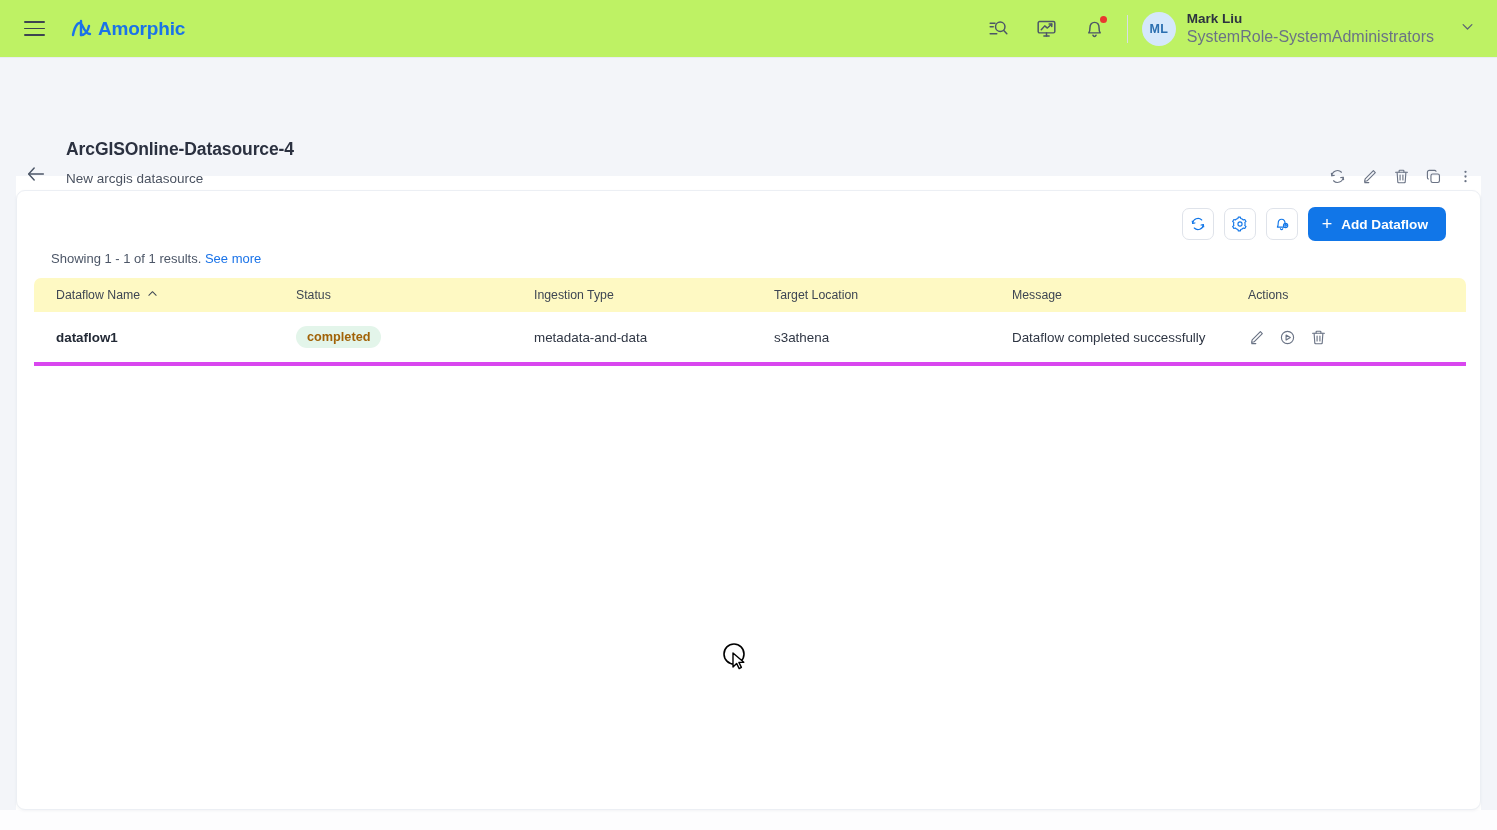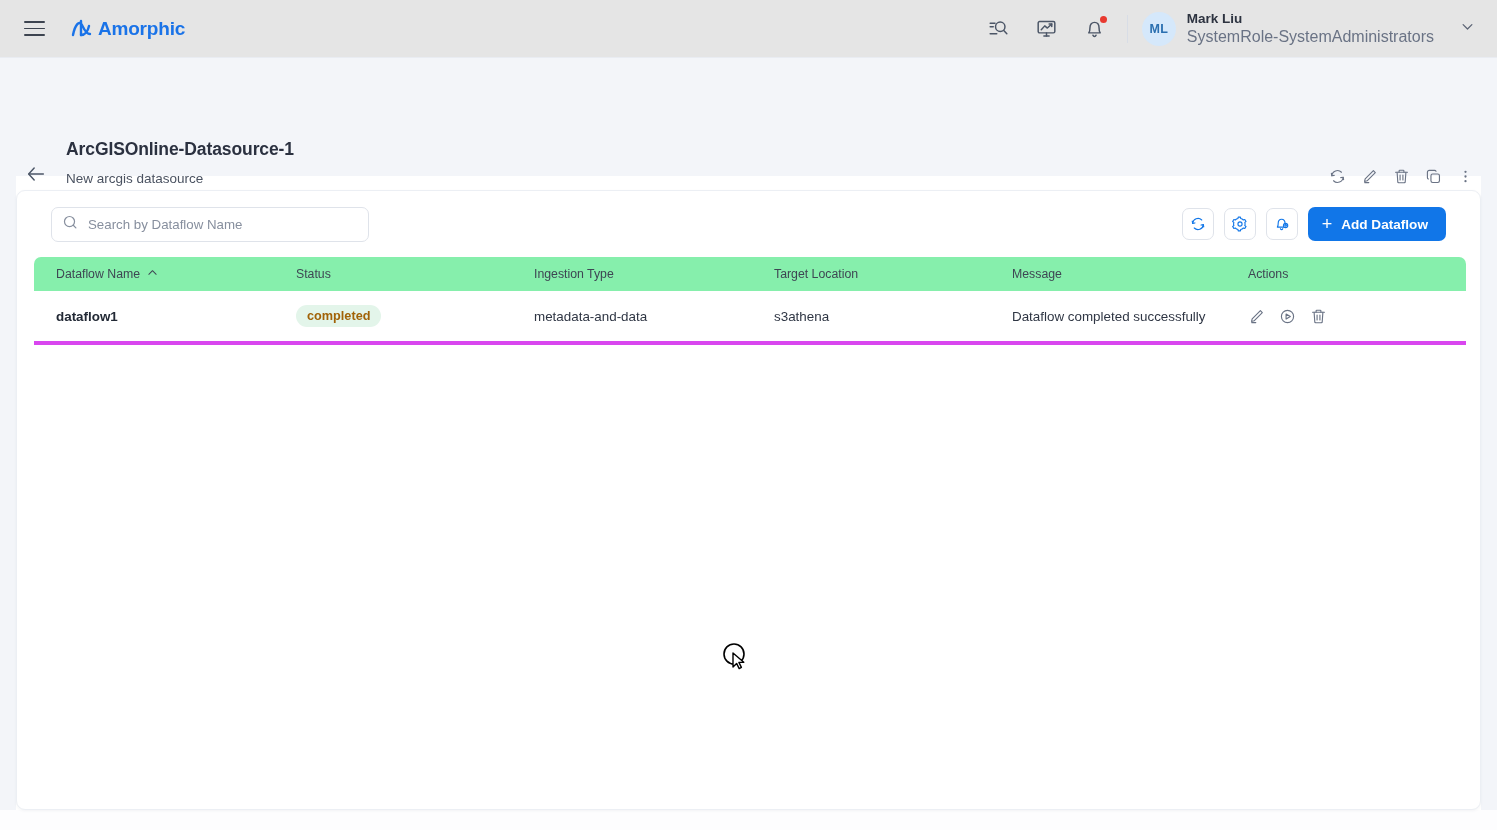--- a/index.html
+++ b/index.html
@@ -9,21 +9,21 @@
     font-family: "Liberation Sans", sans-serif;
     background: #ffffff;
     overflow: hidden;
   }
   body { position: relative; }
 
   
   .topnav {
     position: absolute; top: 0; left: 0;
     width: 1497px; height: 58px;
-    background: #e5e5e5;
+    background: #bef264;
     border-bottom: 1px solid #e9ecf2;
     display: flex; align-items: center;
   }
   .hamburger {
     margin-left: 20px; width: 28px; height: 28px;
     display: flex; flex-direction: column; justify-content: center;
     align-items: center; gap: 5px; cursor: pointer;
   }
   .hamburger span { display: block; width: 21px; height: 1.8px; background: #3d4450; border-radius: 1px; }
 
@@ -156,21 +156,21 @@
   .showing {
     padding: 0 34px; font-size: 13px; color: #4c5667;
     margin-top: -6px; margin-bottom: 12px;
   }
   .showing a { color: #1a73e8; text-decoration: none; cursor: pointer; }
 
   
   .table-wrap { margin: 0 17px; }
   table { width: 100%; border-collapse: collapse; table-layout: fixed; }
   thead th {
-    background: #86efac; height: 34px;
+    background: #fef9c3; height: 34px;
     font-size: 12.3px; font-weight: normal; color: #3e4653;
     text-align: left; padding-left: 22px;
   }
   thead th:first-child { border-radius: 7px 0 0 0; }
   thead th:last-child { border-radius: 0 7px 0 0; margin-top: 6px; }
   .th-inner { display: flex; align-items: center; gap: 7px; }
   tbody td {
     height: 52px; font-size: 13.4px; color: #2f3644;
     padding-left: 22px; border-bottom: 4px solid #d946ef;
     vertical-align: middle;
@@ -273,21 +273,21 @@
 </div>
 
 <div class="pagehead">
   <div class="back-arrow">
     <svg width="22" height="22" viewBox="0 0 24 24" fill="none" stroke="#4c5667" stroke-width="1.6" stroke-linecap="round" stroke-linejoin="round">
       <line x1="20" y1="12" x2="4.5" y2="12"></line>
       <polyline points="10,5.5 4,12 10,18.5"></polyline>
     </svg>
   </div>
 
-  <div class="ph-title">ArcGISOnline-Datasource-1</div>
+  <div class="ph-title">ArcGISOnline-Datasource-4</div>
   <div class="ph-sub">New arcgis datasource</div>
 
   <div class="ph-meta">
     <div class="meta-item">
       <span>
         <svg width="14" height="14" viewBox="0 0 24 24" fill="none" stroke="#6a7385" stroke-width="1.8" stroke-linecap="round">
           <circle cx="12" cy="12" r="9.3"></circle>
           <polyline points="12,6.8 12,12 16,12"></polyline>
         </svg>
       </span>
@@ -352,29 +352,20 @@
 </div>
 
 <div class="left-rail"></div>
 <div class="right-rail"></div>
 <div class="bottom-strip"></div>
 
 <div class="card">
 
 
   <div class="toolbar">
-    <div class="search-box">
-      <span>
-        <svg width="17" height="17" viewBox="0 0 24 24" fill="none" stroke="#878f9e" stroke-width="1.7" stroke-linecap="round">
-          <circle cx="10.6" cy="10.6" r="7.1"></circle>
-          <line x1="15.9" y1="15.9" x2="19.6" y2="19.6"></line>
-        </svg>
-      </span>
-      <input type="text" placeholder="Search by Dataflow Name" style="">
-    </div>
 
     <div class="tb-right">
       <div class="icon-btn">
         <svg width="16" height="16" viewBox="0 0 24 24" fill="none" stroke="#1176e8" stroke-width="1.7" stroke-linecap="round" stroke-linejoin="round">
           <path d="M20 13 A8 8 0 0 1 6.4 18"></path>
           <path d="M4 11 A8 8 0 0 1 17.6 6"></path>
           <polyline points="3.4,7.6 4,11 7.4,10.4"></polyline>
           <polyline points="20.6,16.4 20,13 16.6,13.6"></polyline>
         </svg>
       </div>
@@ -392,20 +383,24 @@
           <circle cx="17.4" cy="14.2" r="1.2"></circle>
         </svg>
       </div>
       <button class="primary-btn">
         <span class="plus-sign">+</span>
         <span>Add Dataflow</span>
       </button>
     </div>
   </div>
 
+  <div class="showing">
+    <span>Showing 1 - 1 of 1 results.</span>
+    <a href="#">See more</a>
+  </div>
 
   <div class="table-wrap">
     <table>
       <colgroup>
         <col class="c1">
           <col class="c2">
           <col class="c3">
           <col class="c4">
           <col class="c5">
           <col class="c6">

